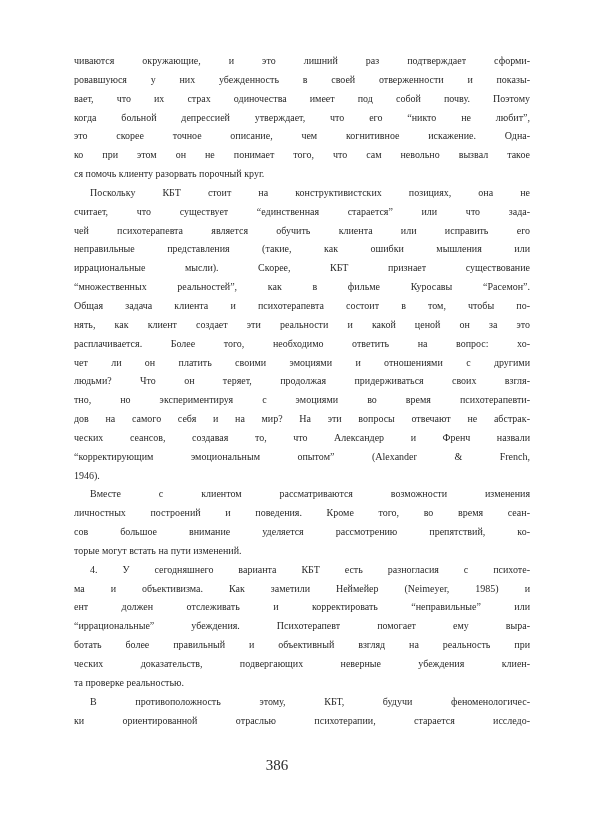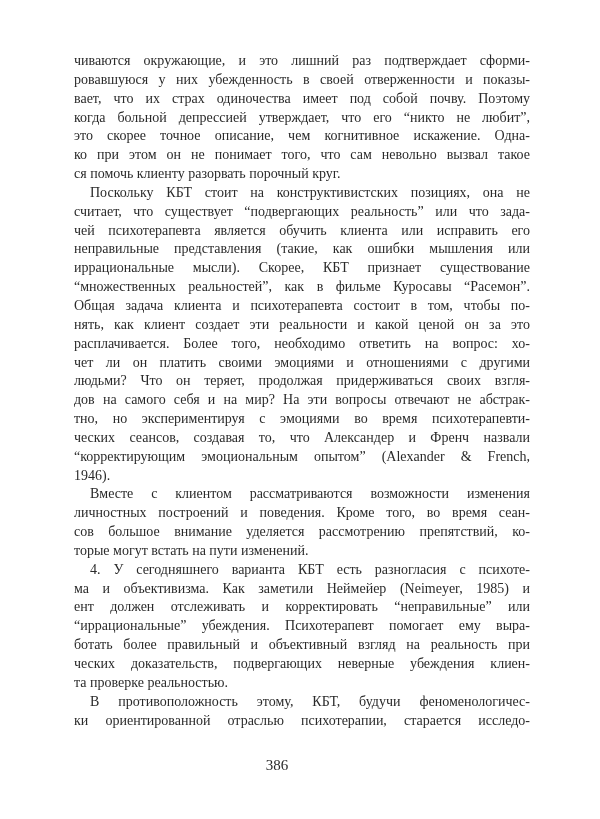--- a/index.html
+++ b/index.html
@@ -1,20 +1,20 @@
 <!DOCTYPE html>
 <html><head>
 <meta charset="utf-8">
 <style>
   html, body { margin: 0; padding: 0; background: #ffffff; }
   body { width: 600px; height: 819px; position: relative; overflow: hidden; }
   .page {
     position: absolute; left: 74px; top: 52px; width: 456px;
     font-family: "Liberation Serif", "DejaVu Serif", serif;
-    font-size: 14px; color: #2a2a2a;
+    font-size: 10px; color: #2a2a2a;
   }
   .line {
     display: block; height: 18.85px; line-height: 18.85px;
     text-align: justify; text-align-last: justify; white-space: nowrap;
     overflow: visible;
   }
   .line.last { text-align-last: left; }
   .line.indent { padding-left: 16px; }
   .page-number {
     position: absolute; left: 0; width: 554px; top: 757px; text-align: center;
@@ -30,32 +30,32 @@
     <span class="line">чиваются окружающие, и это лишний раз подтверждает сформи-</span>
     <span class="line">ровавшуюся у них убежденность в своей отверженности и показы-</span>
     <span class="line">вает, что их страх одиночества имеет под собой почву. Поэтому</span>
     <span class="line">когда больной депрессией утверждает, что его “никто не любит”,</span>
     <span class="line">это скорее точное описание, чем когнитивное искажение. Одна-</span>
     <span class="line">ко при этом он не понимает того, что сам невольно вызвал такое</span>
     <span class="line last">ся помочь клиенту разорвать порочный круг.</span>
   </div>
   <div>
     <span class="line indent">Поскольку КБТ стоит на конструктивистских позициях, она не</span>
-    <span class="line">считает, что существует “подвергающих реальность” или что зада-</span>
+    <span class="line">считает, что существует “единственная старается” или что зада-</span>
     <span class="line">чей психотерапевта является обучить клиента или исправить его</span>
     <span class="line">неправильные представления (такие, как ошибки мышления или</span>
     <span class="line">иррациональные мысли). Скорее, КБТ признает существование</span>
     <span class="line">“множественных реальностей”, как в фильме Куросавы “Расемон”.</span>
     <span class="line">Общая задача клиента и психотерапевта состоит в том, чтобы по-</span>
     <span class="line">нять, как клиент создает эти реальности и какой ценой он за это</span>
     <span class="line">расплачивается. Более того, необходимо ответить на вопрос: хо-</span>
     <span class="line">чет ли он платить своими эмоциями и отношениями с другими</span>
     <span class="line">людьми? Что он теряет, продолжая придерживаться своих взгля-</span>
+    <span class="line">тно, но экспериментируя с эмоциями во время психотерапевти-</span>
     <span class="line">дов на самого себя и на мир? На эти вопросы отвечают не абстрак-</span>
-    <span class="line">тно, но экспериментируя с эмоциями во время психотерапевти-</span>
     <span class="line">ческих сеансов, создавая то, что Александер и Френч назвали</span>
     <span class="line">“корректирующим эмоциональным опытом” (Alexander &amp; French,</span>
     <span class="line last">1946).</span>
   </div>
   <div>
     <span class="line indent">Вместе с клиентом рассматриваются возможности изменения</span>
     <span class="line">личностных построений и поведения. Кроме того, во время сеан-</span>
     <span class="line">сов большое внимание уделяется рассмотрению препятствий, ко-</span>
     <span class="line last">торые могут встать на пути изменений.</span>
   </div>

